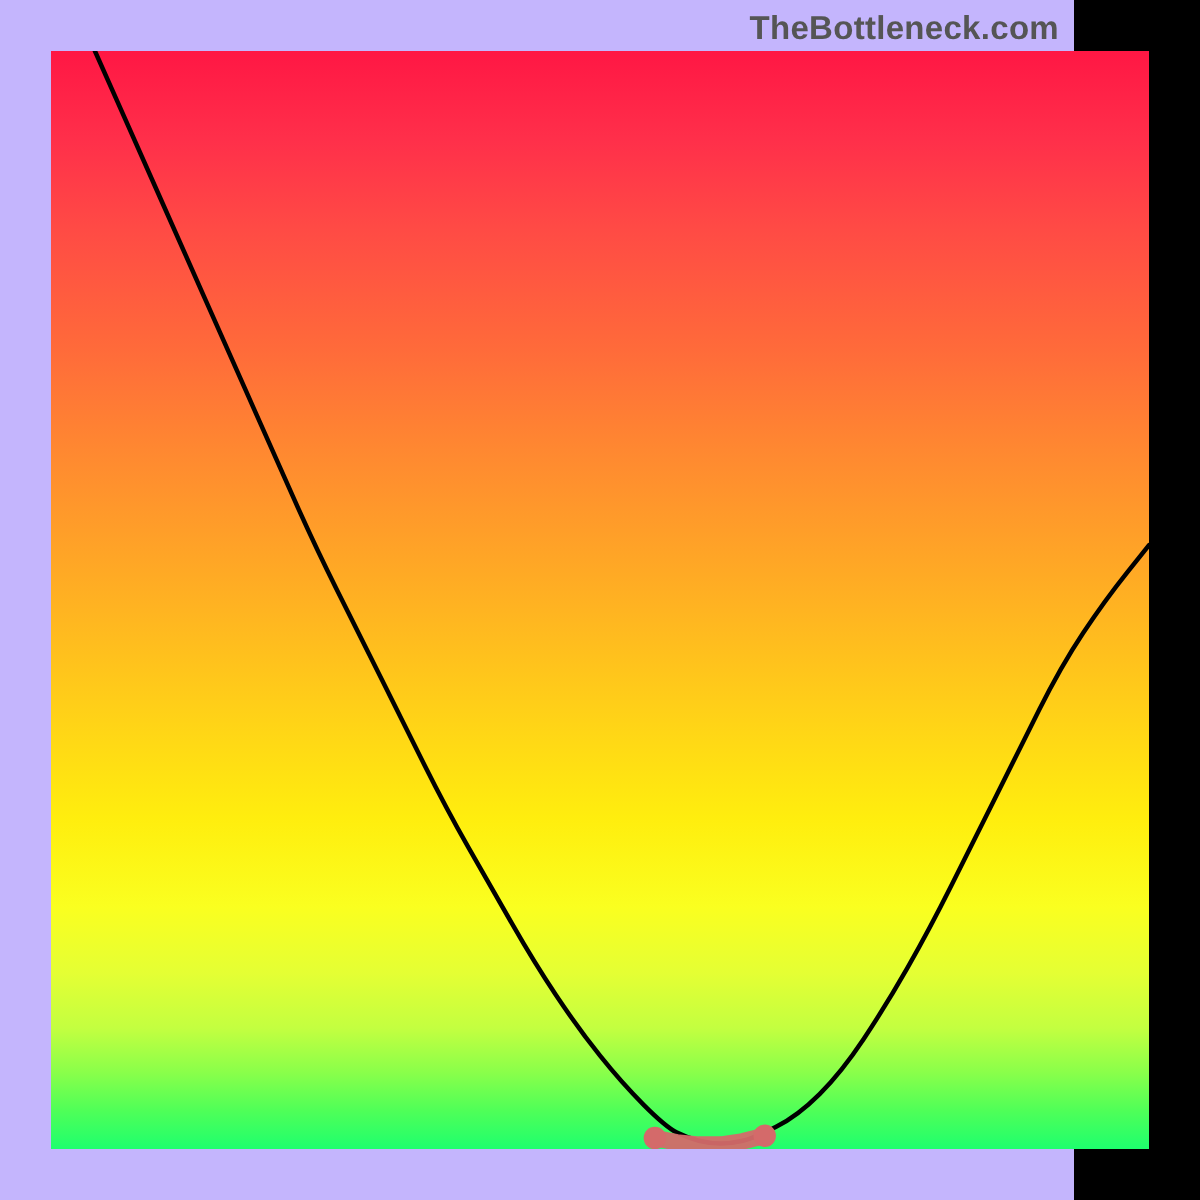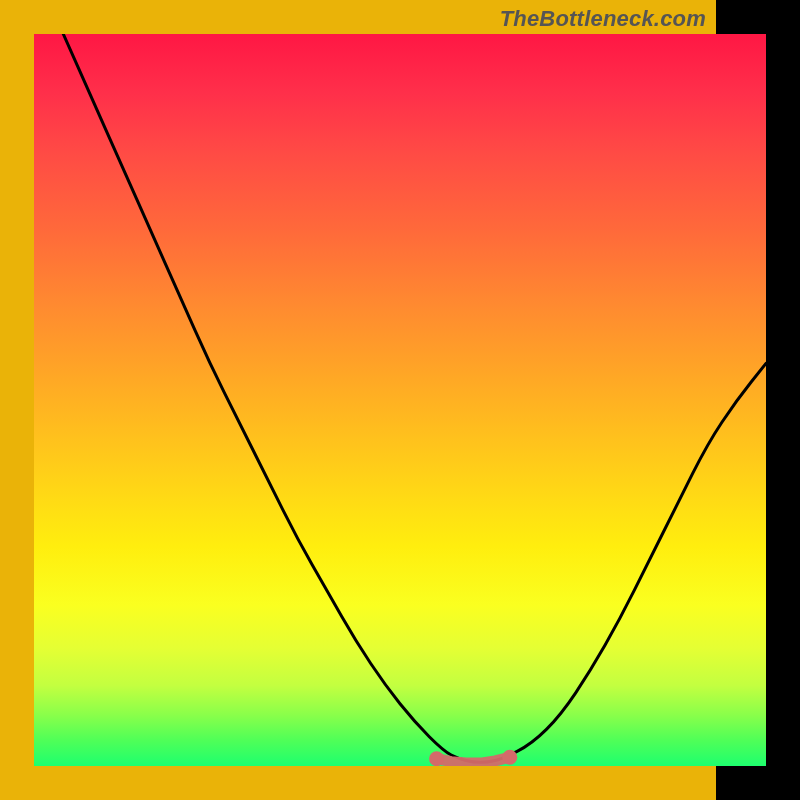--- a/index.html
+++ b/index.html
@@ -8,22 +8,21 @@
     width: 800px;
     height: 800px;
     background: #000;
     overflow: hidden;
     font-family: Arial, Helvetica, sans-serif;
   }
   .frame {
     position: relative;
     width: 716px;
     height: 800px;
-    background: #eab308;
-    font-style: italic;
+    background: #c4b5fd;
   }
   .plot-area {
     position: absolute;
     left: 34px;
     top: 34px;
     width: 732px;
     height: 732px;
     
     background: linear-gradient(
       to bottom,

